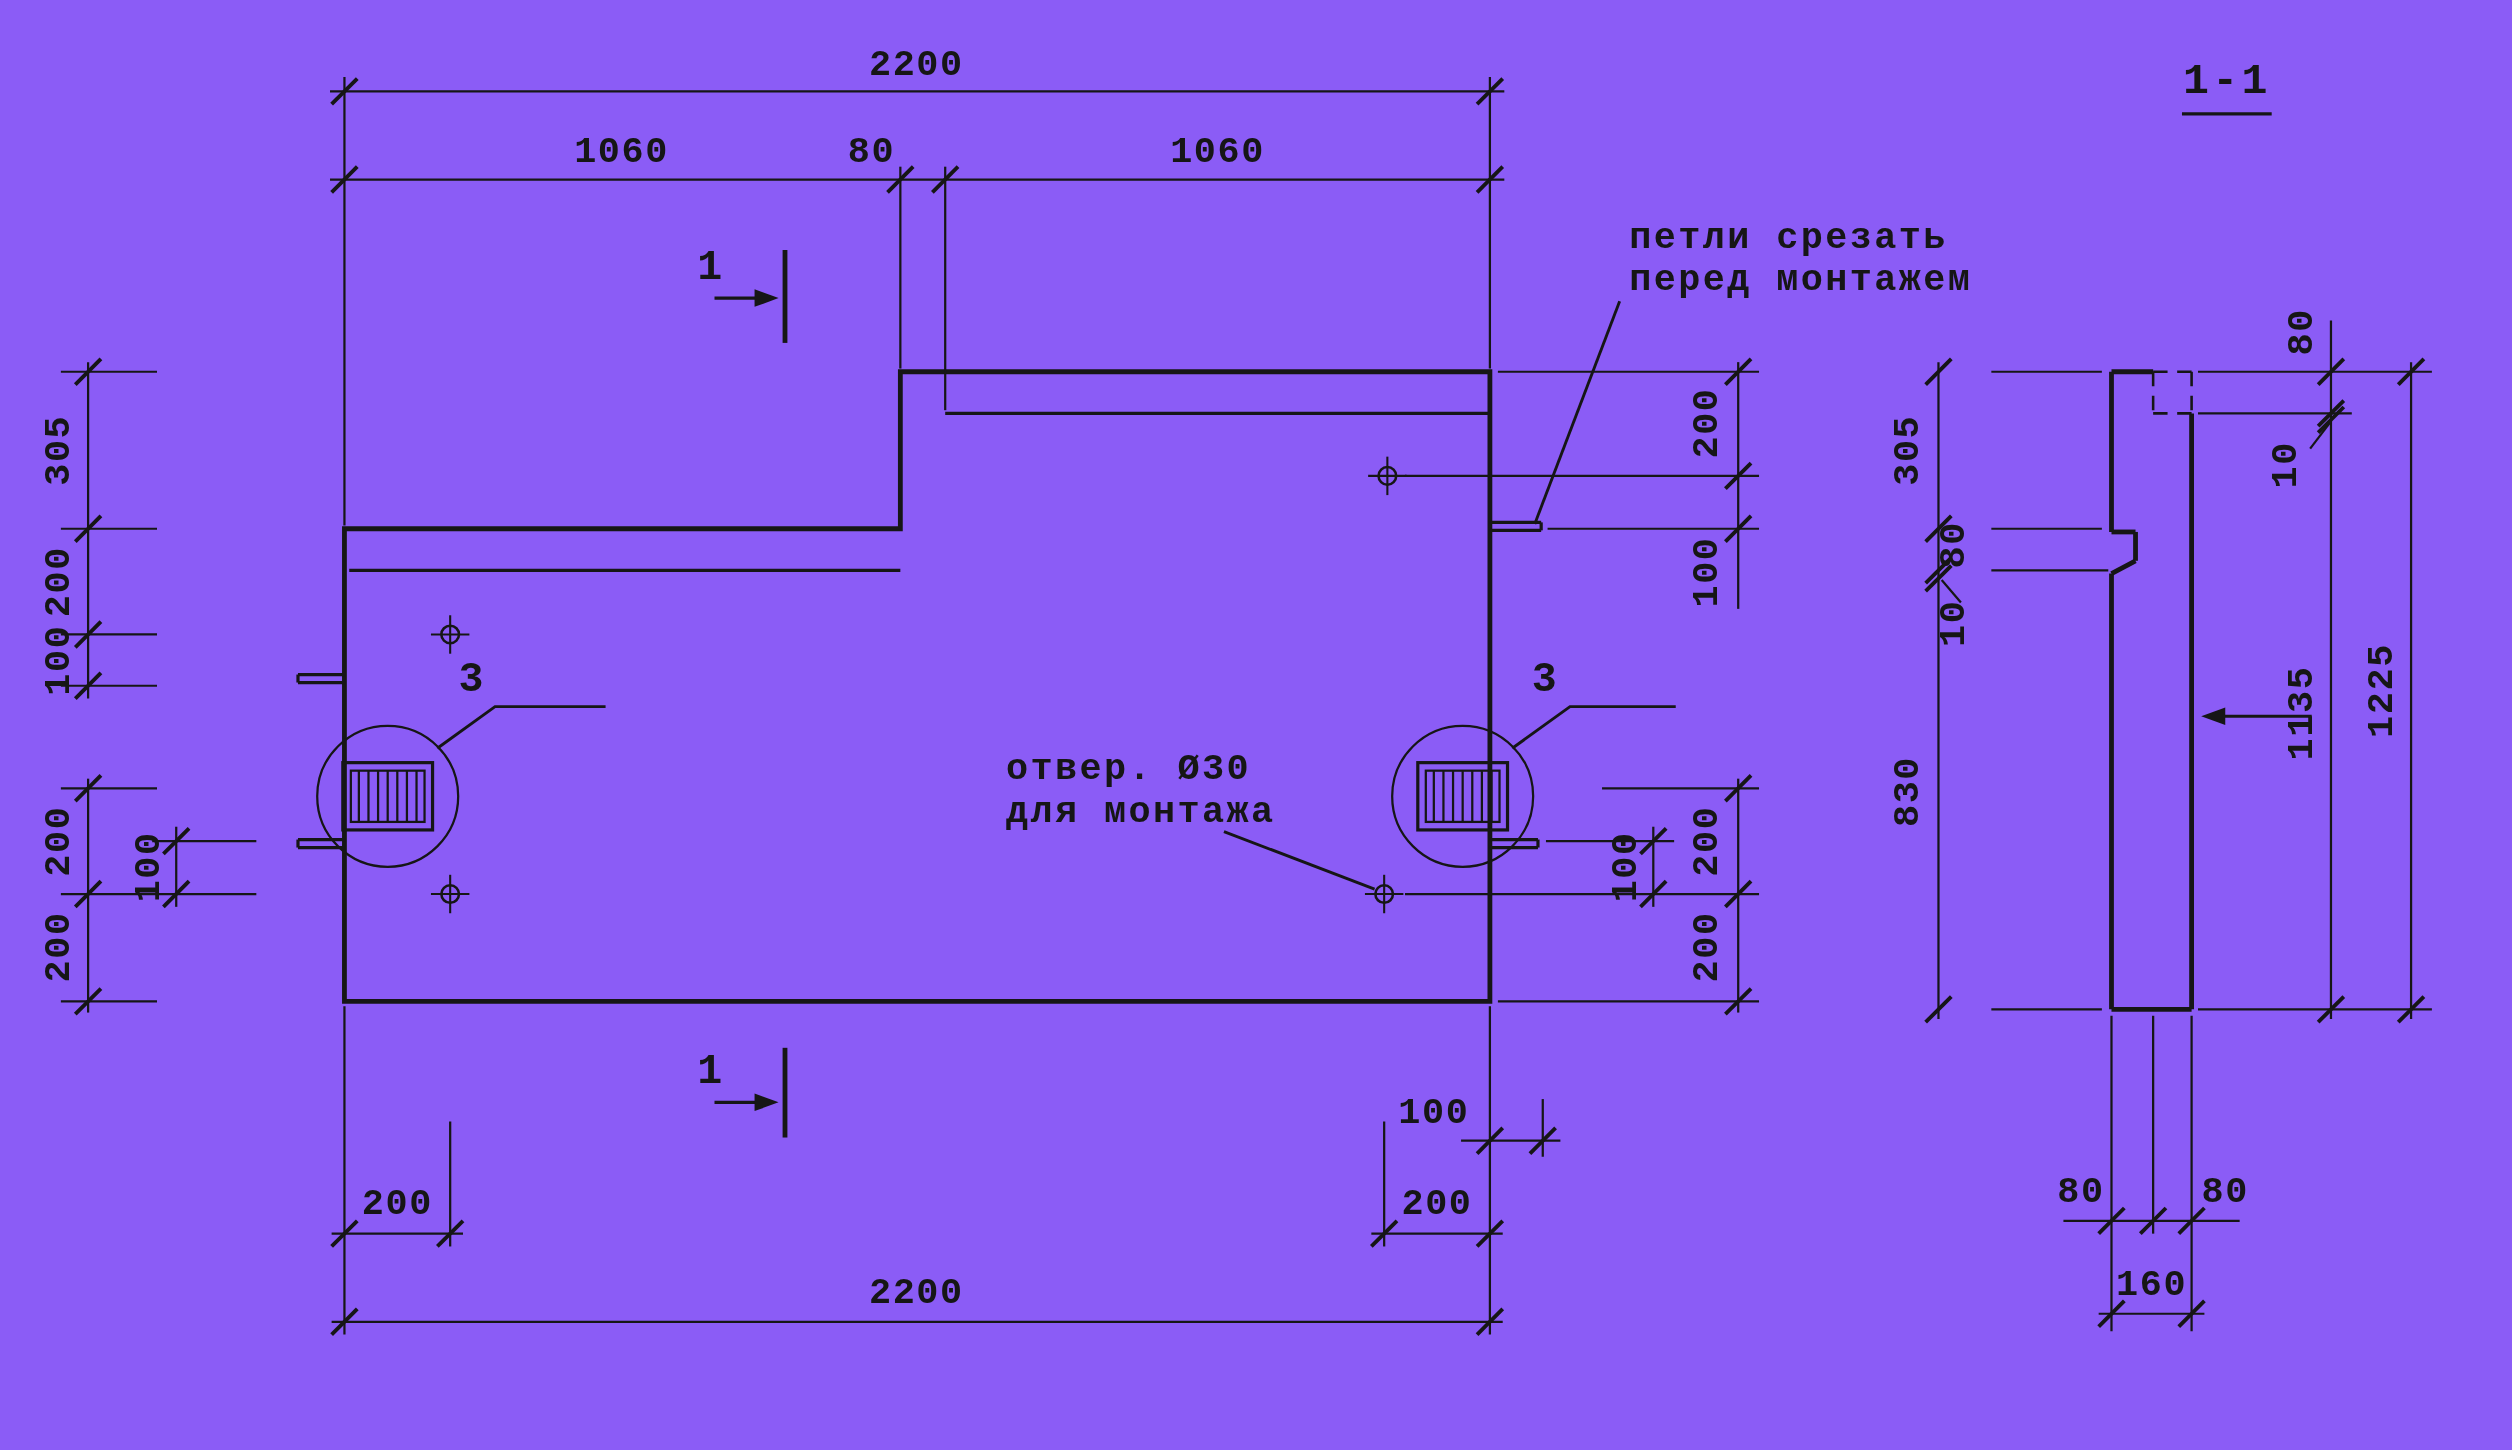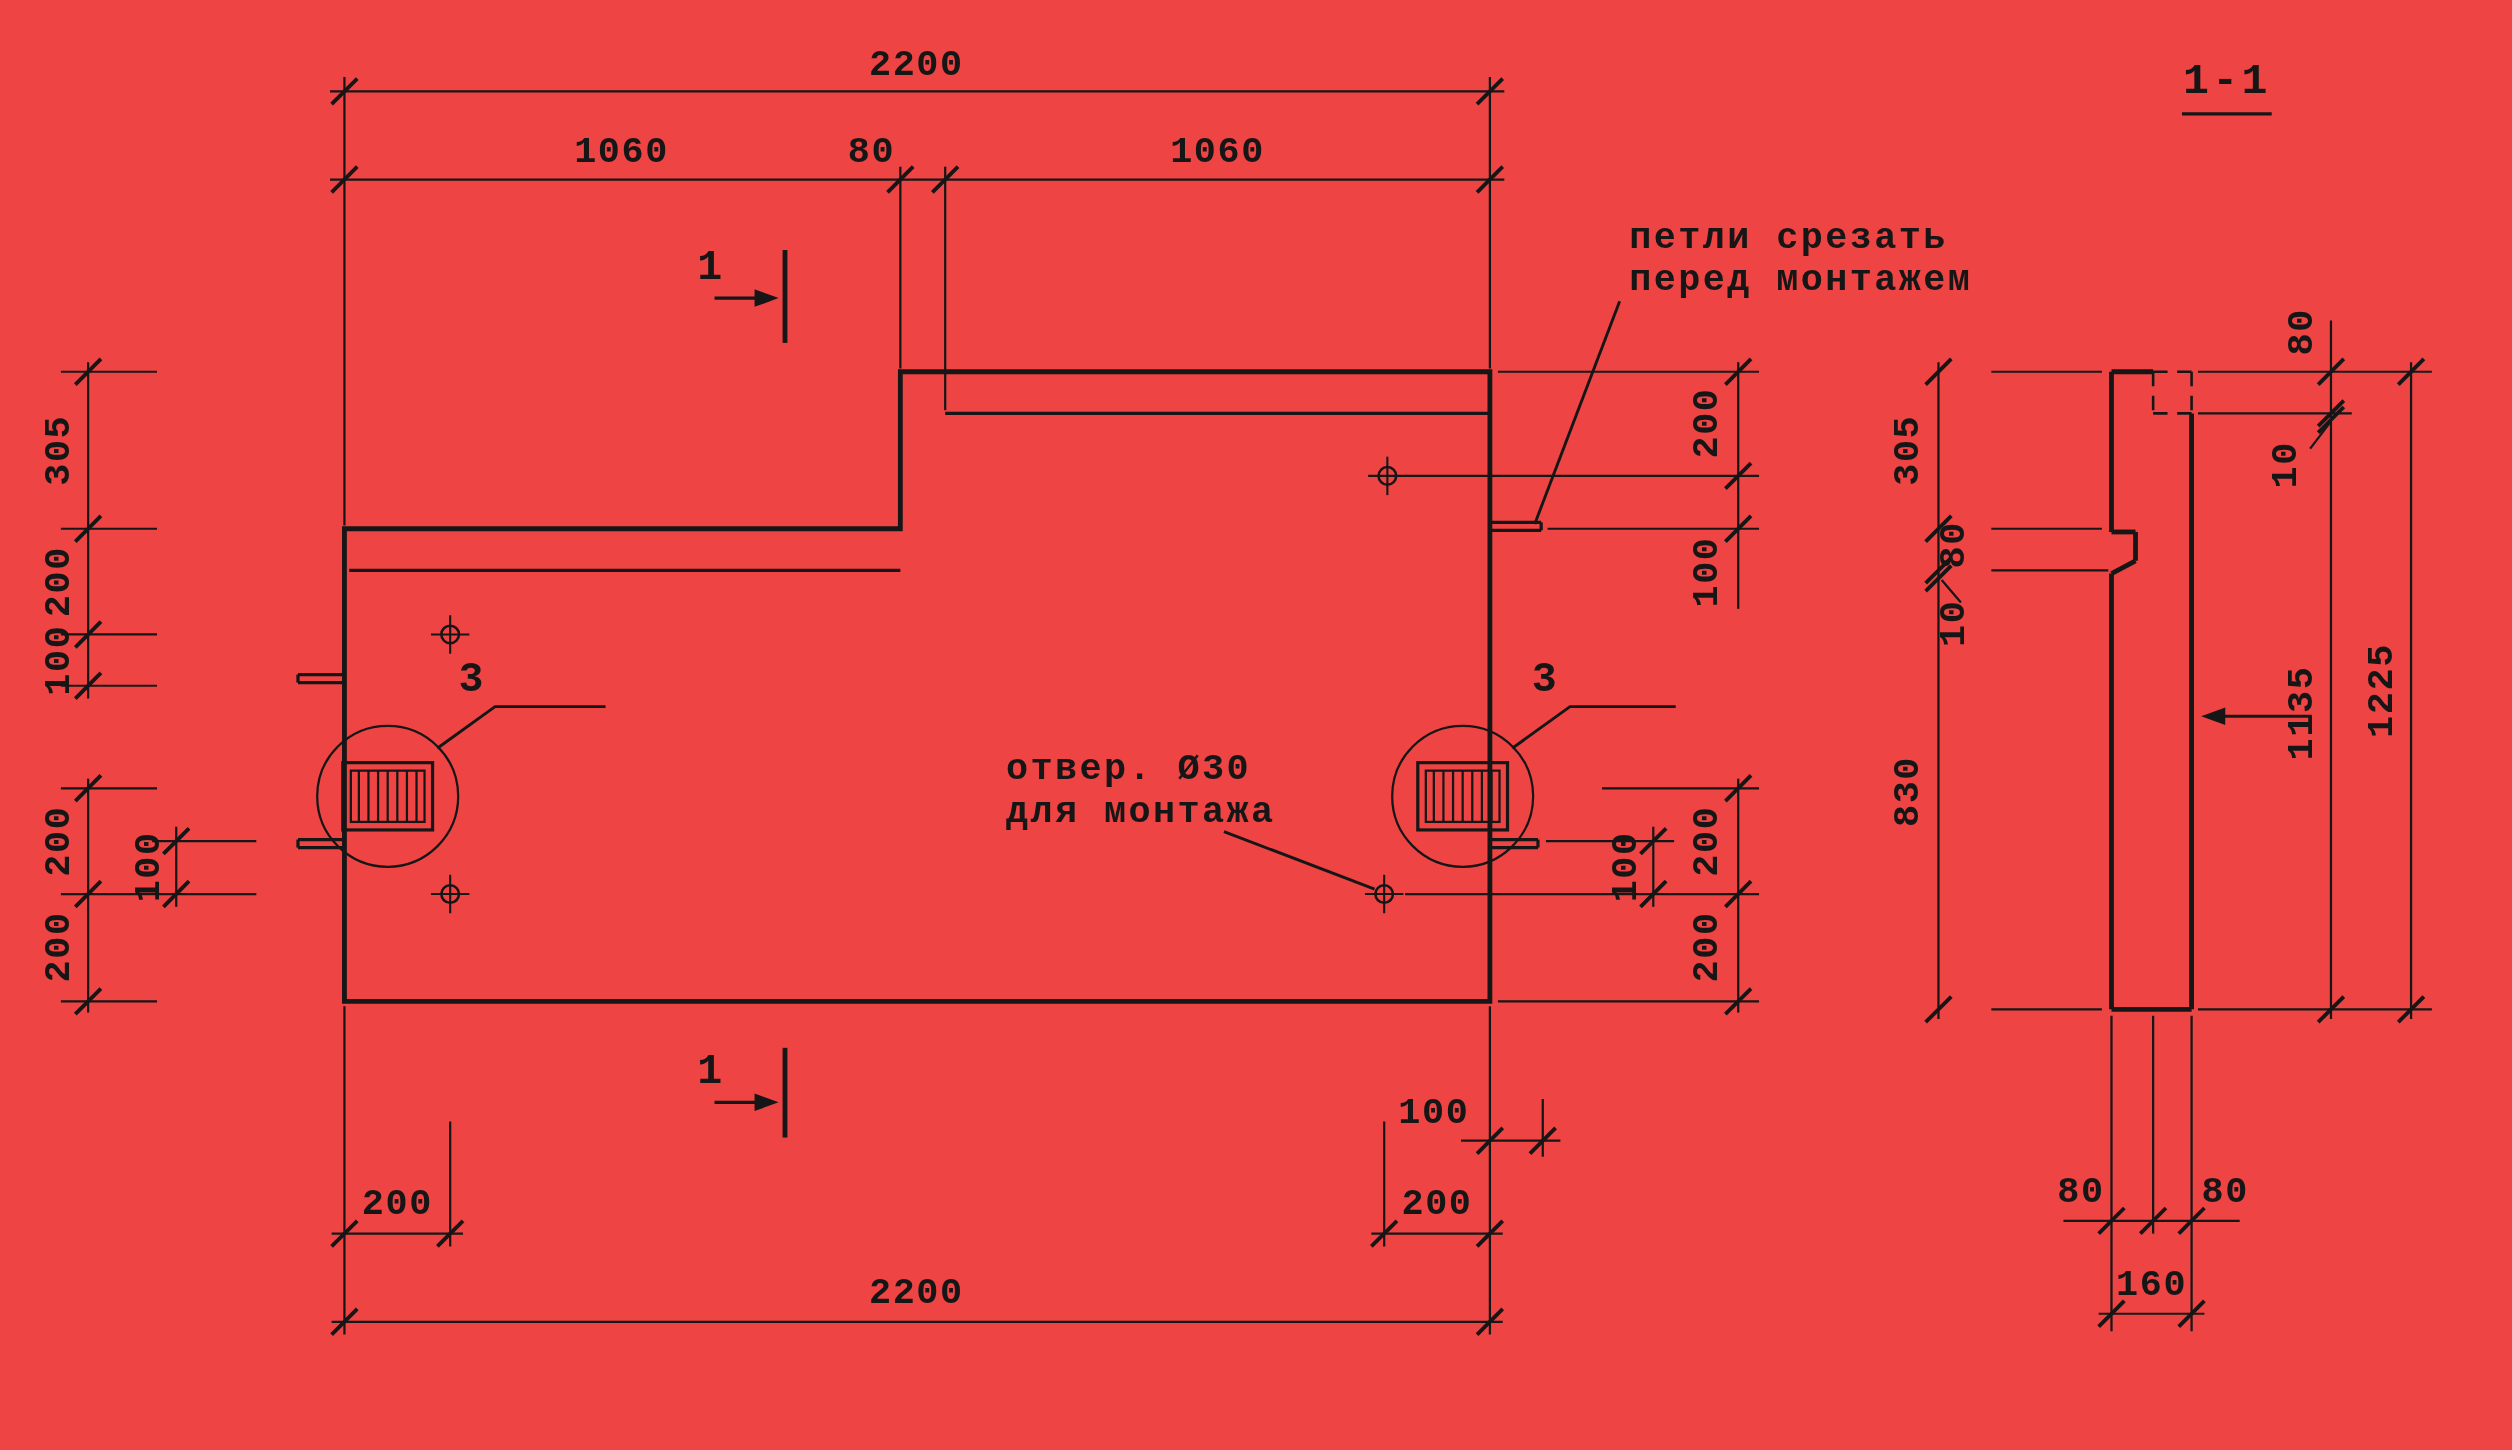--- a/index.html
+++ b/index.html
@@ -1,16 +1,16 @@
 <!DOCTYPE html>
 <html style="font-size:14px"><head>
 <meta charset="utf-8">
 <style>
   html,body{margin:0;padding:0;background:#ffffff;}
-  .sheet{width:2512px;height:1450px;background:#ef4444;overflow:hidden;}
+  .sheet{width:2512px;height:1450px;background:#8b5cf6;overflow:hidden;}
   svg{display:block;}
   text{
     font-family:"Liberation Mono","DejaVu Sans Mono",monospace;
     font-weight:700;
     fill:#161616;
   }
   .dim{font-size:23px;letter-spacing:1px;}
   .note{font-size:23px;letter-spacing:1.5px;}
   .marker{font-size:26px;}
   .title{font-size:27px;letter-spacing:2px;}

